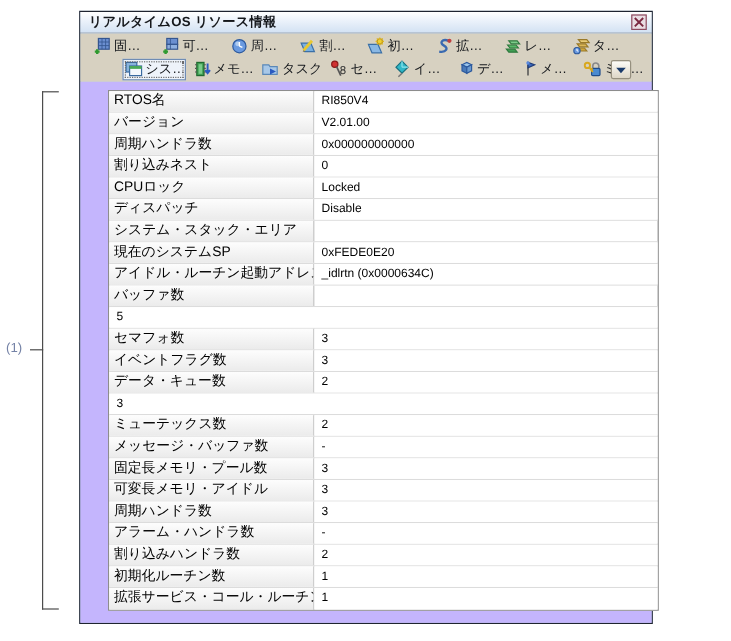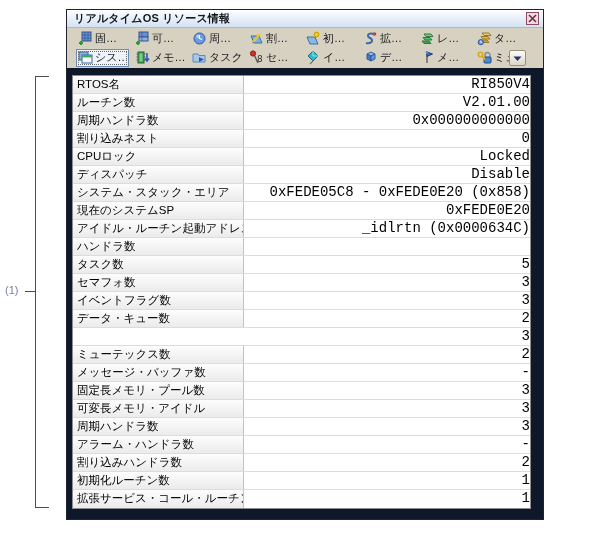--- a/index.html
+++ b/index.html
@@ -29,38 +29,38 @@
 
   
   .toolbar { flex:0 0 40px; height:40px; background:#d7d1c1; padding:1px 2px 1px 9px;
              position:relative; }
   .tb-row { height:19px; display:flex; align-items:center; }
   .tb-btn { width:53px; height:18px; display:flex; align-items:center; gap:2px;
             margin-right:4px; border:1px solid transparent; background:transparent;
             font-size:11px; color:#15181c; padding:0 1px; cursor:default; }
   .tb-btn .lbl { white-space:nowrap; overflow:hidden; }
   .tb-btn.selected { background:#eef3fa; border:1px solid #6f8cb4;
-                     outline:1px dotted #6b6b6b; outline-offset:-3px; }
+                     outline:1px dotted #6b6b6b; outline-offset:-3px;margin-left:26px; }
   .tb-btn svg { flex:0 0 15px; }
   .overflow-btn { position:absolute; left:442px; top:22px; width:17px; height:16px;
                   display:flex; align-items:center; justify-content:center;
                   background:linear-gradient(180deg,#fdfcf8,#ddd6c6);
                   border:1px solid #96907f; border-radius:2px; cursor:default; }
 
   
-  .content { flex:1; padding:7px 7px 0 5px; background:#0f172a; }
+  .content { flex:1; padding:7px 7px 0 23px; background:#c4b5fd; }
   .res-table { width:459px; height:434px; background:#ffffff; border:1px solid #8d8d8d; }
   .t-row { display:flex; height:18px; border-bottom:1px solid #dcdcdc; }
   .t-row:last-child { border-bottom:none; }
   .t-label { flex:0 0 171px; width:171px; background:linear-gradient(180deg,#fdfdfd,#ebebeb);
              border-right:1px solid #c2c2c2; font-size:11.5px; line-height:17px;
              padding-left:4px; color:#000; white-space:nowrap; overflow:hidden; }
-  .t-value { flex:1; font-family:Liberation Mono, monospace;
-             font-size:14px; line-height:17px; padding-left:6px; color:#000;
-             white-space:nowrap; overflow:hidden; background:#fff;text-align:right; }
+  .t-value { flex:1; font-family:Liberation Sans, sans-serif;
+             font-size:10px; line-height:17px; padding-left:6px; color:#000;
+             white-space:nowrap; overflow:hidden; background:#fff; }
 </style>
 </head>
 <body>
 
 <div class="stage">
 
   <div class="bracket"></div>
   <div class="bracket-tick"></div>
   <div class="annot-label">(1)</div>
 
@@ -221,56 +221,54 @@
       </div>
     </div>
 
     <div class="content">
       <div class="res-table">
         <div class="t-row">
             <div class="t-label">RTOS名</div>
             <div class="t-value">RI850V4</div>
           </div>
         <div class="t-row">
-            <div class="t-label">ルーチン数</div>
+            <div class="t-label">バージョン</div>
             <div class="t-value">V2.01.00</div>
           </div>
         <div class="t-row">
             <div class="t-label">周期ハンドラ数</div>
             <div class="t-value">0x000000000000</div>
           </div>
         <div class="t-row">
             <div class="t-label">割り込みネスト</div>
             <div class="t-value">0</div>
           </div>
         <div class="t-row">
             <div class="t-label">CPUロック</div>
             <div class="t-value">Locked</div>
           </div>
         <div class="t-row">
             <div class="t-label">ディスパッチ</div>
             <div class="t-value">Disable</div>
           </div>
         <div class="t-row">
             <div class="t-label">システム・スタック・エリア</div>
-            <div class="t-value">0xFEDE05C8 - 0xFEDE0E20 (0x858)</div>
           </div>
         <div class="t-row">
             <div class="t-label">現在のシステムSP</div>
             <div class="t-value">0xFEDE0E20</div>
           </div>
         <div class="t-row">
             <div class="t-label">アイドル・ルーチン起動アドレス</div>
             <div class="t-value">_idlrtn (0x0000634C)</div>
           </div>
         <div class="t-row">
-            <div class="t-label">ハンドラ数</div>
-          </div>
-        <div class="t-row">
-            <div class="t-label">タスク数</div>
+            <div class="t-label">バッファ数</div>
+          </div>
+        <div class="t-row">
             <div class="t-value">5</div>
           </div>
         <div class="t-row">
             <div class="t-label">セマフォ数</div>
             <div class="t-value">3</div>
           </div>
         <div class="t-row">
             <div class="t-label">イベントフラグ数</div>
             <div class="t-value">3</div>
           </div>

